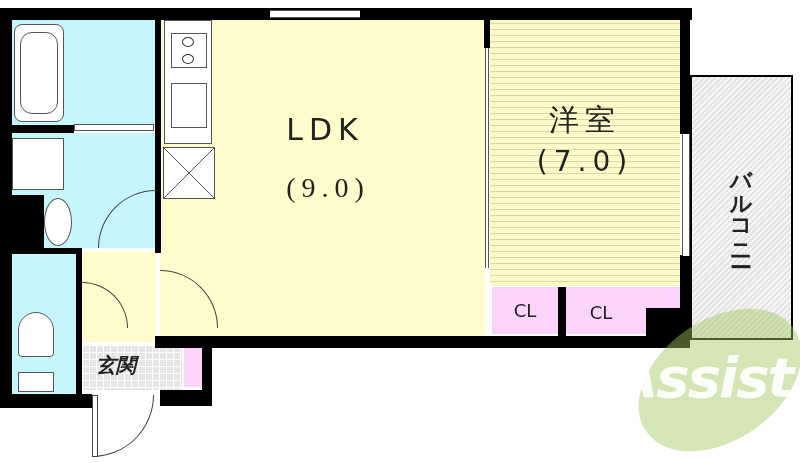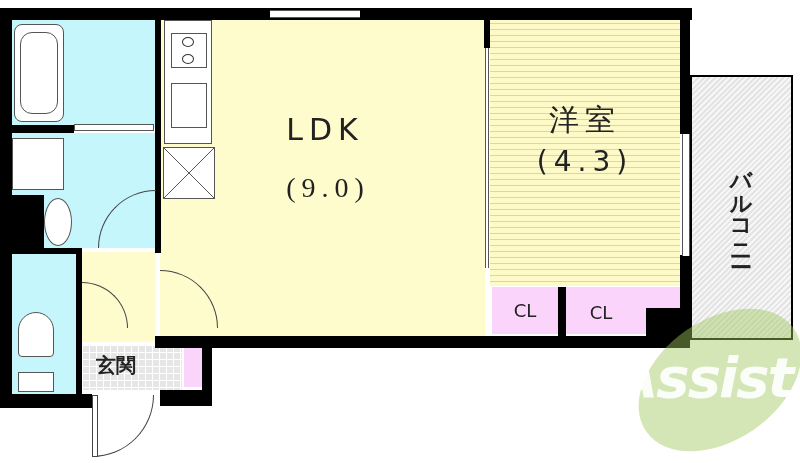--- a/index.html
+++ b/index.html
@@ -81,23 +81,23 @@
 <div class="abs" style="left:98px;top:190px;width:58px;height:58px;border-top:1px solid #444;border-left:1px solid #444;border-radius:58px 0 0 0;"></div>
 <div class="abs" style="left:82px;top:282px;width:46px;height:46px;border-top:1px solid #444;border-right:1px solid #444;border-radius:0 46px 0 0;"></div>
 <div class="abs" style="left:160px;top:270px;width:58px;height:58px;border-top:1px solid #444;border-right:1px solid #444;border-radius:0 58px 0 0;"></div>
 <div class="abs" style="left:92px;top:395px;width:62px;height:62px;border-bottom:1px solid #444;border-right:1px solid #444;border-radius:0 0 62px 0;"></div>
 <div class="abs" style="left:92px;top:395px;width:6px;height:62px;background:#fff;border:1px solid #444;"></div>
 
 <div class="abs label" style="left:270px;top:112px;width:110px;font-size:30px;letter-spacing:6px;">LDK</div>
 <div class="abs label" style="left:258px;top:172px;width:140px;font-size:28px;letter-spacing:6px;font-family:Liberation Serif, serif;">(9.0)</div>
 
 <div class="abs label" style="left:535px;top:100px;width:100px;font-size:30px;letter-spacing:6px;">洋室</div>
-<div class="abs label" style="left:520px;top:145px;width:130px;font-size:28px;letter-spacing:6px;">(4.3)</div>
+<div class="abs label" style="left:520px;top:145px;width:130px;font-size:28px;letter-spacing:6px;">(7.0)</div>
 
 <div class="abs label" style="left:726px;top:155px;width:30px;font-size:22px;writing-mode:vertical-rl;font-weight:bold;">バルコニー</div>
 
 <div class="abs label" style="left:500px;top:300px;width:50px;font-size:18px;">CL</div>
 <div class="abs label" style="left:576px;top:302px;width:50px;font-size:18px;">CL</div>
 
-<div class="abs label" style="left:88px;top:352px;width:56px;font-size:20px;font-weight:bold;">玄関</div>
+<div class="abs label" style="left:88px;top:352px;width:56px;font-size:20px;font-weight:bold;font-style:italic;">玄関</div>
 
 <div class="abs logo-ellipse" style="left:630px;top:320px;width:180px;height:120px;"></div>
 <div class="abs" style="left:615px;top:345px;font-size:56px;font-weight:bold;font-style:italic;color:rgba(255,255,255,0.9);font-family:'DejaVu Sans',sans-serif;letter-spacing:-2px;">Assist</div>
 
 </body></html>

